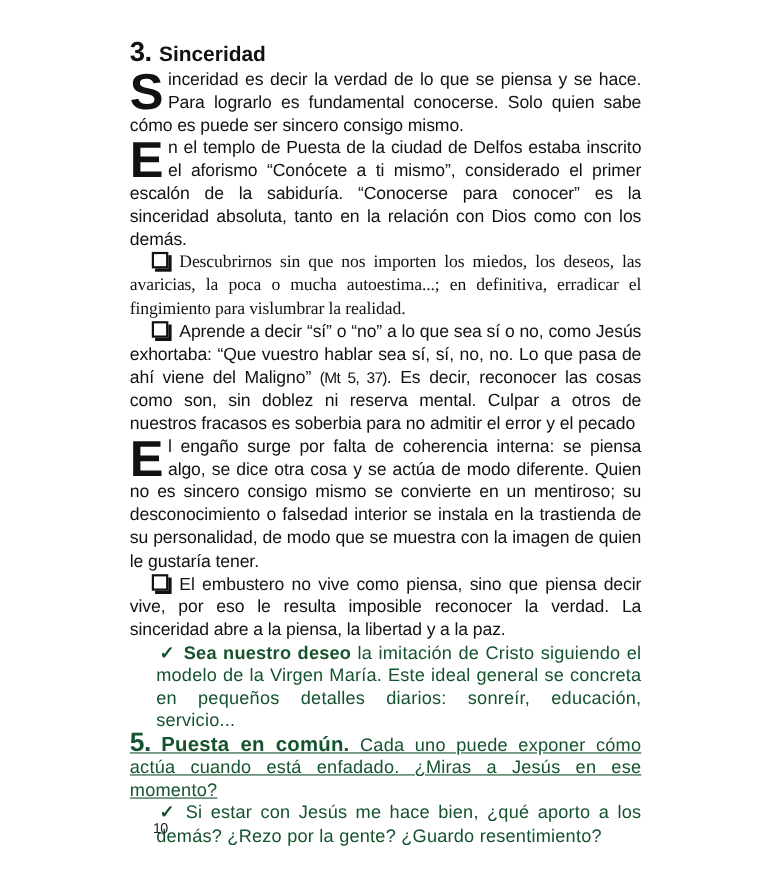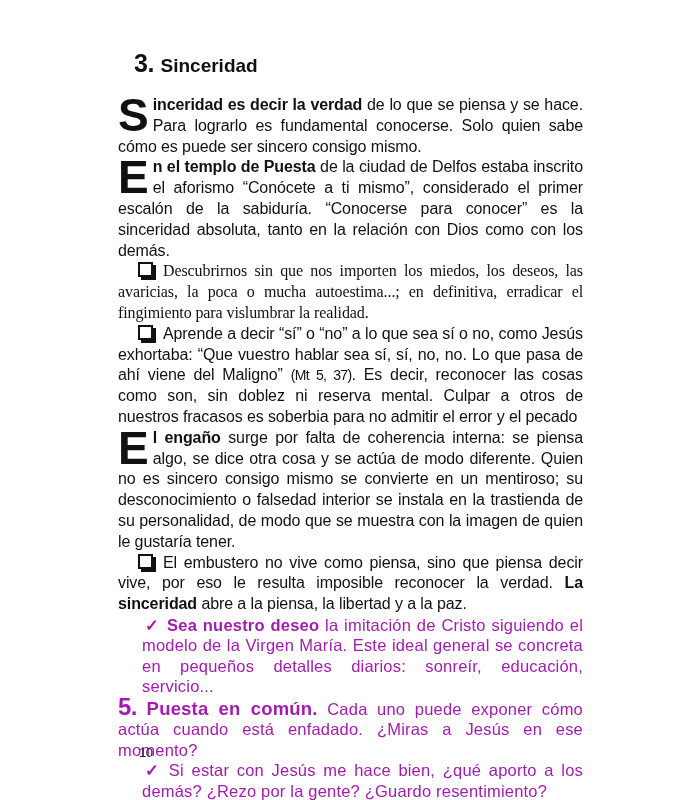--- a/index.html
+++ b/index.html
@@ -4,51 +4,51 @@
 <style>
   html,body { margin:0; padding:0; background:#ffffff; }
   .page {
     position:relative; width:700px; height:800px; background:#ffffff;
     font-family:"Liberation Sans", sans-serif; color:#111;
     overflow:hidden;
   }
   .content { position:absolute; left:118px; top:34px; width:465px; }
 
   
-  .heading { margin:16px; line-height:26px; white-space:nowrap; }
+  .heading { margin:0; line-height:26px; white-space:nowrap; }
   .hnum   { font-size:25px; font-weight:700; letter-spacing:-0.5px; }
   .htitle { font-size:19px; font-weight:700; }
 
   
   p.body {
     margin:0; font-size:16px; line-height:20.8px; text-align:justify;
     letter-spacing:-0.1px;
   }
-  p.body b { font-weight:700; }
+  p.body b { font-weight:400; }
 
   .dropcap {
     float:left; font-weight:700; font-size:46px; line-height:36px;
     padding:2px 5px 0 0; letter-spacing:-1px;
   }
 
   
   .sq {
     display:inline-block; width:11px; height:11px; background:#fff;
     border:2px solid #111; box-shadow:3px 3px 0 #111;
     margin:0 10px 0 0; vertical-align:-1px;
   }
   p.bullet { text-indent:20px; }
   p.bullet .run { text-indent:0; }
 
   .cite { font-size:14px; letter-spacing:-0.6px; }
 
   
   p.hand {
     margin:0; font-size:16.5px; line-height:20.5px; text-align:justify;
-    letter-spacing:0.2px; color:#a21caf;
+    letter-spacing:0.2px; color:#14532d;
   }
   p.hand b { font-weight:700; }
   p.check { margin-left:24px; text-indent:3px; }
   .checkmark { font-weight:700; margin-right:7px; }
 
   
   .h5para .hnum { font-size:24px; }
   .h5para .htitle { font-size:18.5px; }
 
   .pagenum {
@@ -60,21 +60,21 @@
 
   
   .mt-p1 { margin-top:3px; }
   .mt-p2 { margin-top:10px; }
   .mt-b1 { margin-top:11px;font-family:Liberation Serif, serif; }
   .mt-b2 { margin-top:4px; }
   .mt-p3 { margin-top:11px; }
   .mt-b3 { margin-top:12px; }
   .mt-h4 { margin-top:12px; }
   .mt-c1 { margin-top:5px; }
-  .mt-h5 { margin-top:10px; }
+  .mt-h5 { margin-top:10px;text-decoration:underline; }
   .mt-c2 { margin-top:9px; }
 </style>
 </head>
 <body>
 
 <div class="page">
   <div class="content">
 
     <h2 class="heading"><span class="hnum">3.</span>
       <span class="htitle">Sinceridad</span></h2>

